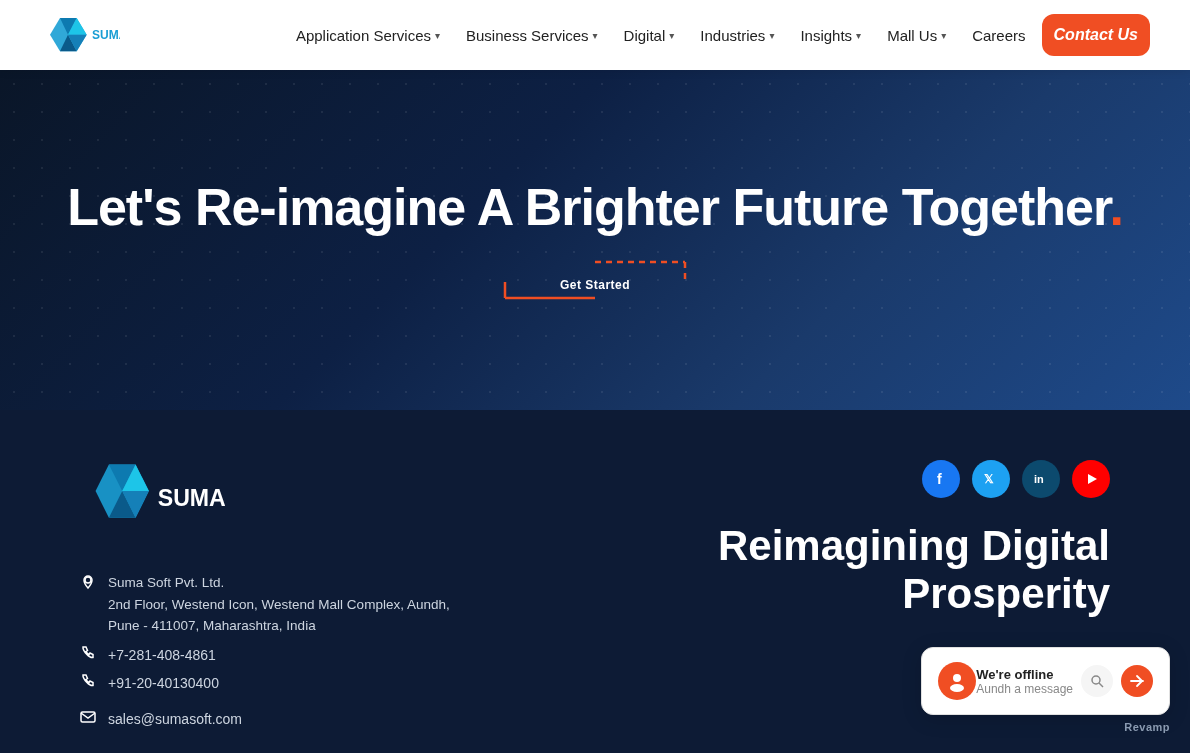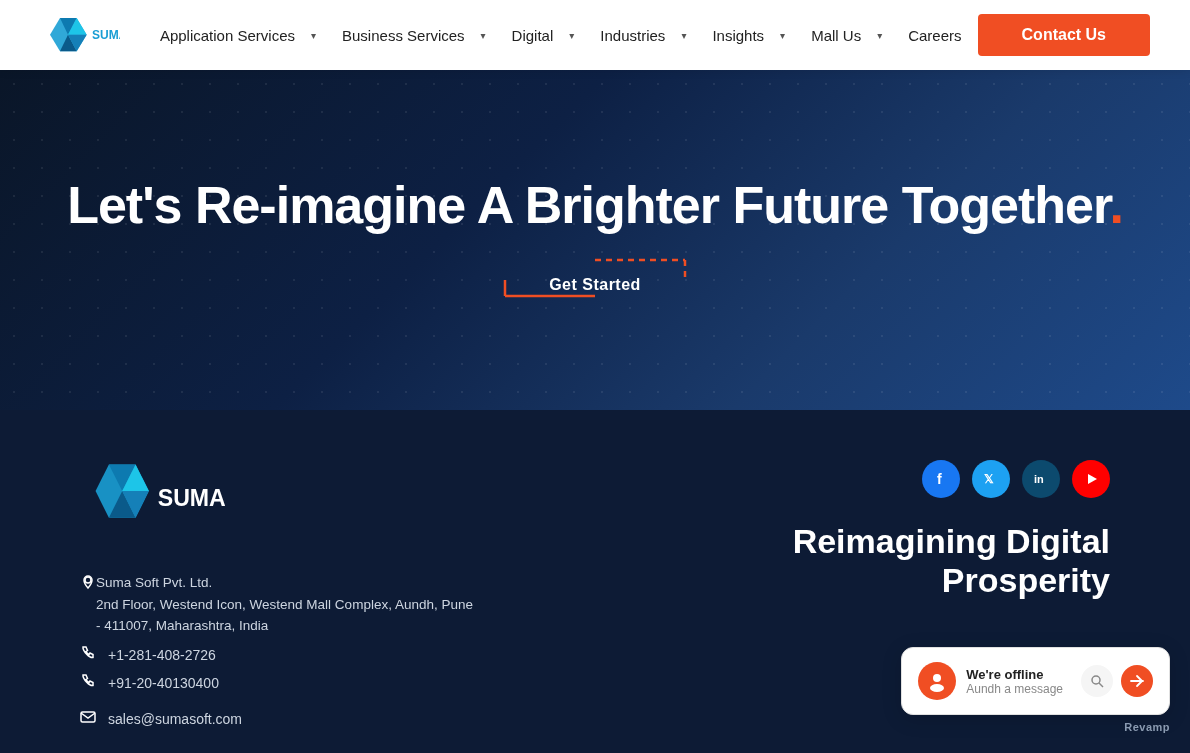--- a/index.html
+++ b/index.html
@@ -25,33 +25,34 @@
       list-style: none;
     }
     .navbar-links li a {
       text-decoration: none;
       color: #222;
       font-size: 15px;
       font-weight: 500;
       padding: 8px 10px;
       display: flex;
       align-items: center;
-      gap: 16px;
+      gap: 4px;
     }
     .navbar-links li a .chevron {
       font-size: 10px;
       color: #555;
     }
     .navbar-contact-btn {
       background: #f04e23;
       color: #fff !important;
-      padding: 12px 44px !important;
-      border-radius: 4px;
+      padding: 12px 12px !important;
+      border-radius: 12px;
       font-weight: 600 !important;
       font-size: 16px !important;
+      font-style: italic;
     }
 
     
     .hero {
       background: linear-gradient(135deg, #0a1628 0%, #0d2044 40%, #1a3a6b 70%, #1e4a8a 100%);
       min-height: 340px;
       display: flex;
       align-items: center;
       justify-content: center;
       position: relative;
@@ -86,21 +87,21 @@
       justify-content: center;
     }
     .hero-bracket {
       display: flex;
       align-items: center;
       gap: 0;
       position: relative;
     }
     .get-started-btn {
       color: #fff;
-      font-size: 16px;
+      font-size: 12px;
       font-weight: 600;
       padding: 10px 24px;
       text-decoration: none;
       letter-spacing: 0.5px;
     }
 
     
     .footer {
       background: #0d1b35;
       color: #fff;
@@ -113,20 +114,21 @@
       gap: 40px;
       padding-bottom: 40px;
     }
     .footer-left { max-width: 400px; }
     .footer-logo { margin-bottom: 28px; }
     .footer-logo svg { width: 200px; height: 80px; }
     .footer-address-block { margin-bottom: 0; }
     .footer-address-row {
       display: flex;
       align-items: flex-start;
+      gap: 12px;
       margin-bottom: 8px;
     }
     .footer-address-row .icon-wrap {
       margin-top: 2px;
       color: #fff;
       font-size: 16px;
       flex-shrink: 0;
     }
     .footer-address-row p {
       font-size: 13.5px;
@@ -188,42 +190,41 @@
     }
     .social-facebook { background: #1877f2; }
     .social-twitter { background: #1da1f2; }
     .social-linkedin { background: #0c4a6e; }
     .social-youtube { background: #ff0000; }
 
     .footer-tagline {
       text-align: right;
     }
     .footer-tagline h2 {
-      font-size: 34px;
+      font-size: 42px;
       font-weight: 700;
       color: #fff;
       line-height: 1.15;
     }
 
     
     .chat-widget {
       position: fixed;
       bottom: 20px;
       right: 20px;
       z-index: 1000;
     }
     .chat-bubble {
       background: #fff;
       border: 1px solid #e0e0e0;
       border-radius: 12px;
       padding: 14px 16px;
       box-shadow: 0 4px 20px rgba(0,0,0,0.15);
       display: flex;
       align-items: center;
-      gap: 10px;
       min-width: 200px;
     }
     .chat-bubble-icon {
       background: #f04e23;
       width: 38px;
       height: 38px;
       border-radius: 50%;
       display: flex;
       align-items: center;
       justify-content: center;
@@ -358,21 +359,21 @@
             <p>Suma Soft Pvt. Ltd.</p>
             <p>2nd Floor, Westend Icon, Westend Mall Complex, Aundh, Pune - 411007, Maharashtra, India</p>
           </div>
         </div>
         <div class="footer-phone-row">
           <span class="icon-wrap">
             <svg width="16" height="16" viewBox="0 0 16 16" fill="none">
                 <path d="M3 2h3l1.5 3.5-1.5 1c.7 1.4 1.5 2.3 3 3l1-1.5L13 9.5v3C10 13.5 2.5 6 3 2z" stroke="#fff" stroke-width="1.5" fill="none"></path>
               </svg>
           </span>
-          <a href="#">+1-281-408-2726</a>
+          <a href="#">+7-281-408-4861</a>
         </div>
         <div class="footer-phone-row">
           <span class="icon-wrap">
             <svg width="16" height="16" viewBox="0 0 16 16" fill="none">
                 <path d="M3 2h3l1.5 3.5-1.5 1c.7 1.4 1.5 2.3 3 3l1-1.5L13 9.5v3C10 13.5 2.5 6 3 2z" stroke="#fff" stroke-width="1.5" fill="none"></path>
               </svg>
           </span>
           <a href="#">+91-20-40130400</a>
         </div>
         <div class="footer-email-row">

